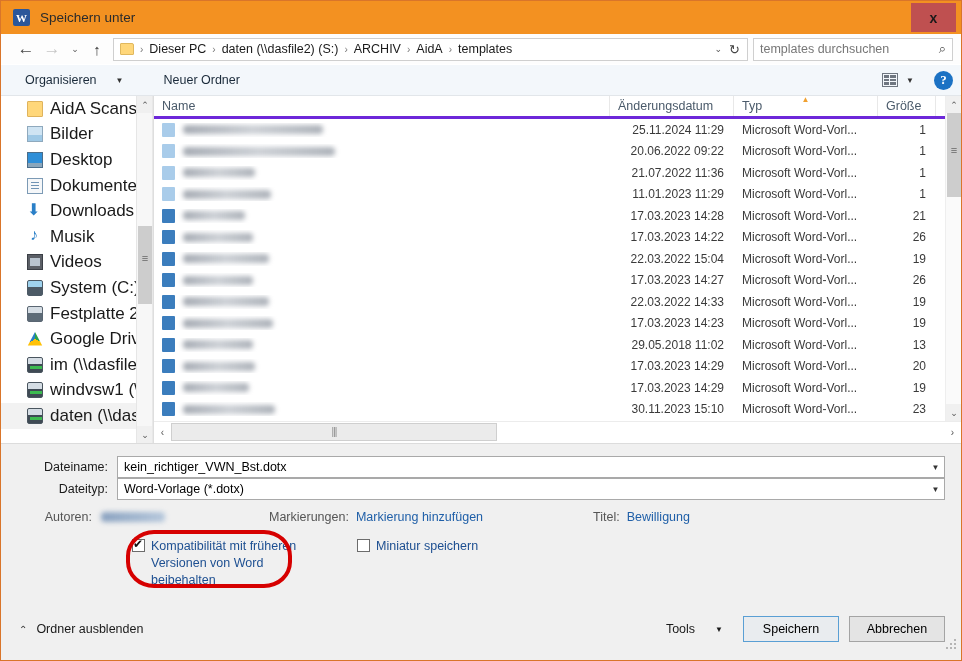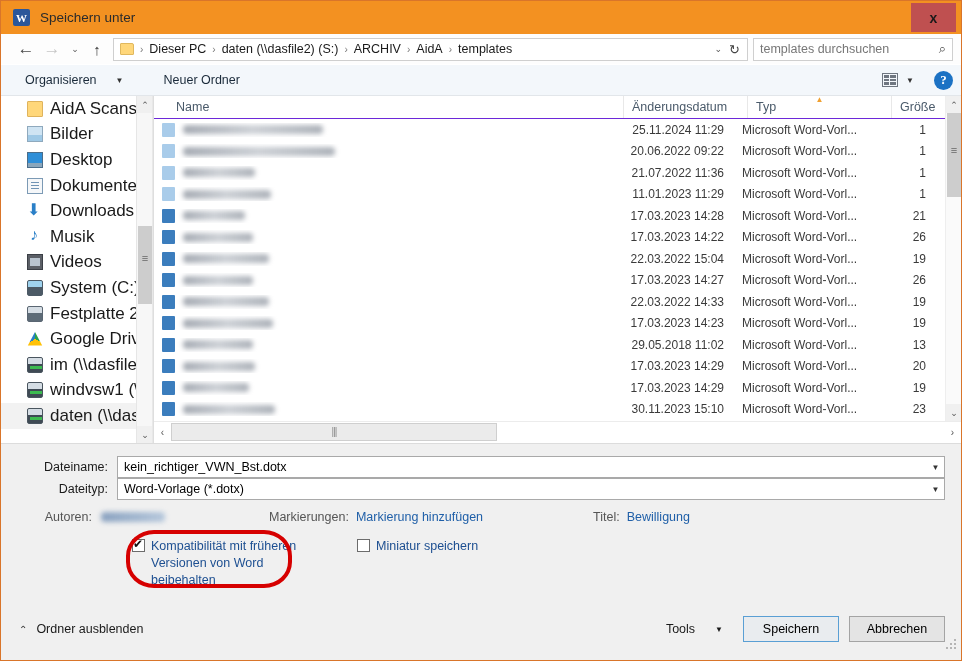--- a/index.html
+++ b/index.html
@@ -281,25 +281,24 @@
     flex: 1;
     position: relative;
     background: #fff;
     overflow: hidden;
     border-left: 1px solid #dedede;
   }
   .colhead {
     display: flex;
     height: 23px;
     background: #fff;
-    border-bottom: 1px solid #6d28d9;
+    border-bottom: 3px solid #6d28d9;
     font-size: 12.5px;
     color: #4a5a6a;
     position: relative;
-    padding-left: 14px;
   }
   .col {
     display: flex;
     align-items: center;
     padding-left: 8px;
     border-right: 1px solid #e8e8e8;
     position: relative;
     cursor: pointer;
     height: 100%;
   }

